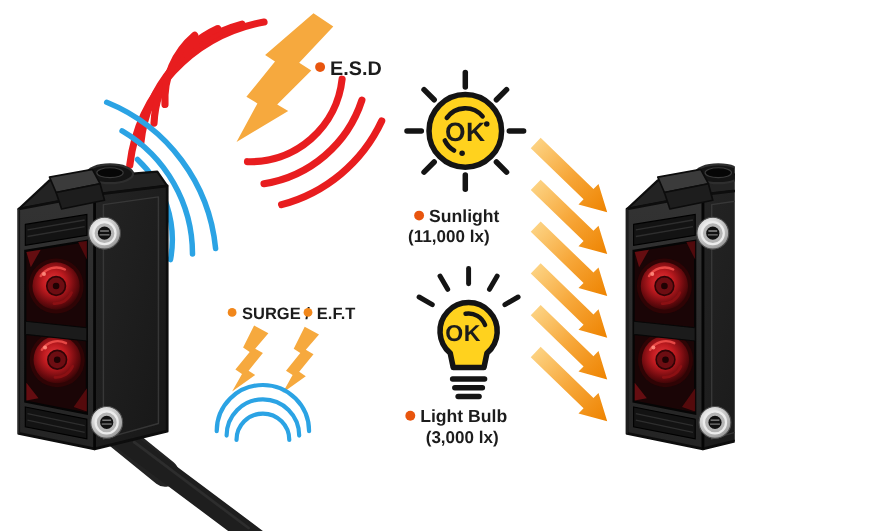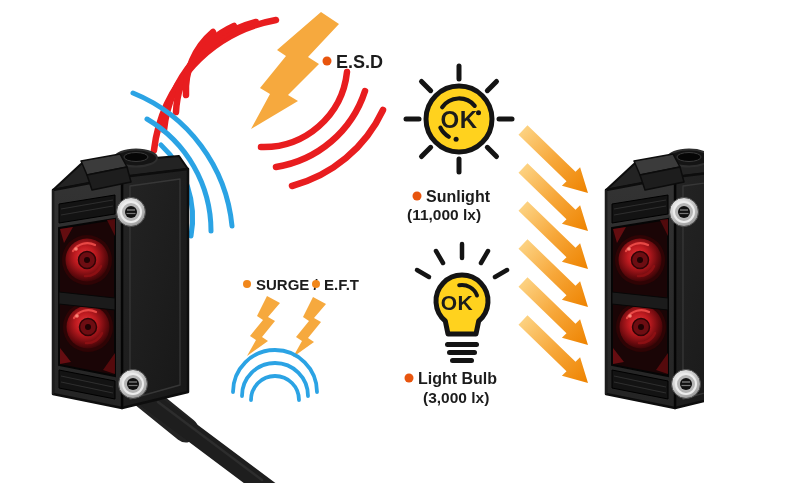--- a/index.html
+++ b/index.html
@@ -1,16 +1,16 @@
 <!DOCTYPE html>
 <html><head>
 <meta charset="utf-8">
 <style>
   html,body{margin:0;padding:0;background:#ffffff;}
-  .stage{position:relative;width:668px;height:483px;background:#ffffff;overflow:hidden;margin-left:36px;}
+  .stage{position:relative;width:668px;height:483px;background:#ffffff;overflow:hidden;}
   svg{display:block;}
   svg text{font-family:"Liberation Sans",sans-serif;fill:#1c1c1c;}
   .lbl{font-weight:700;}
   .ok{font-weight:700;letter-spacing:.5px;}
 </style>
 </head>
 <body>
 
 <div class="stage">
 <svg width="800" height="483" viewBox="0 0 800 483">

